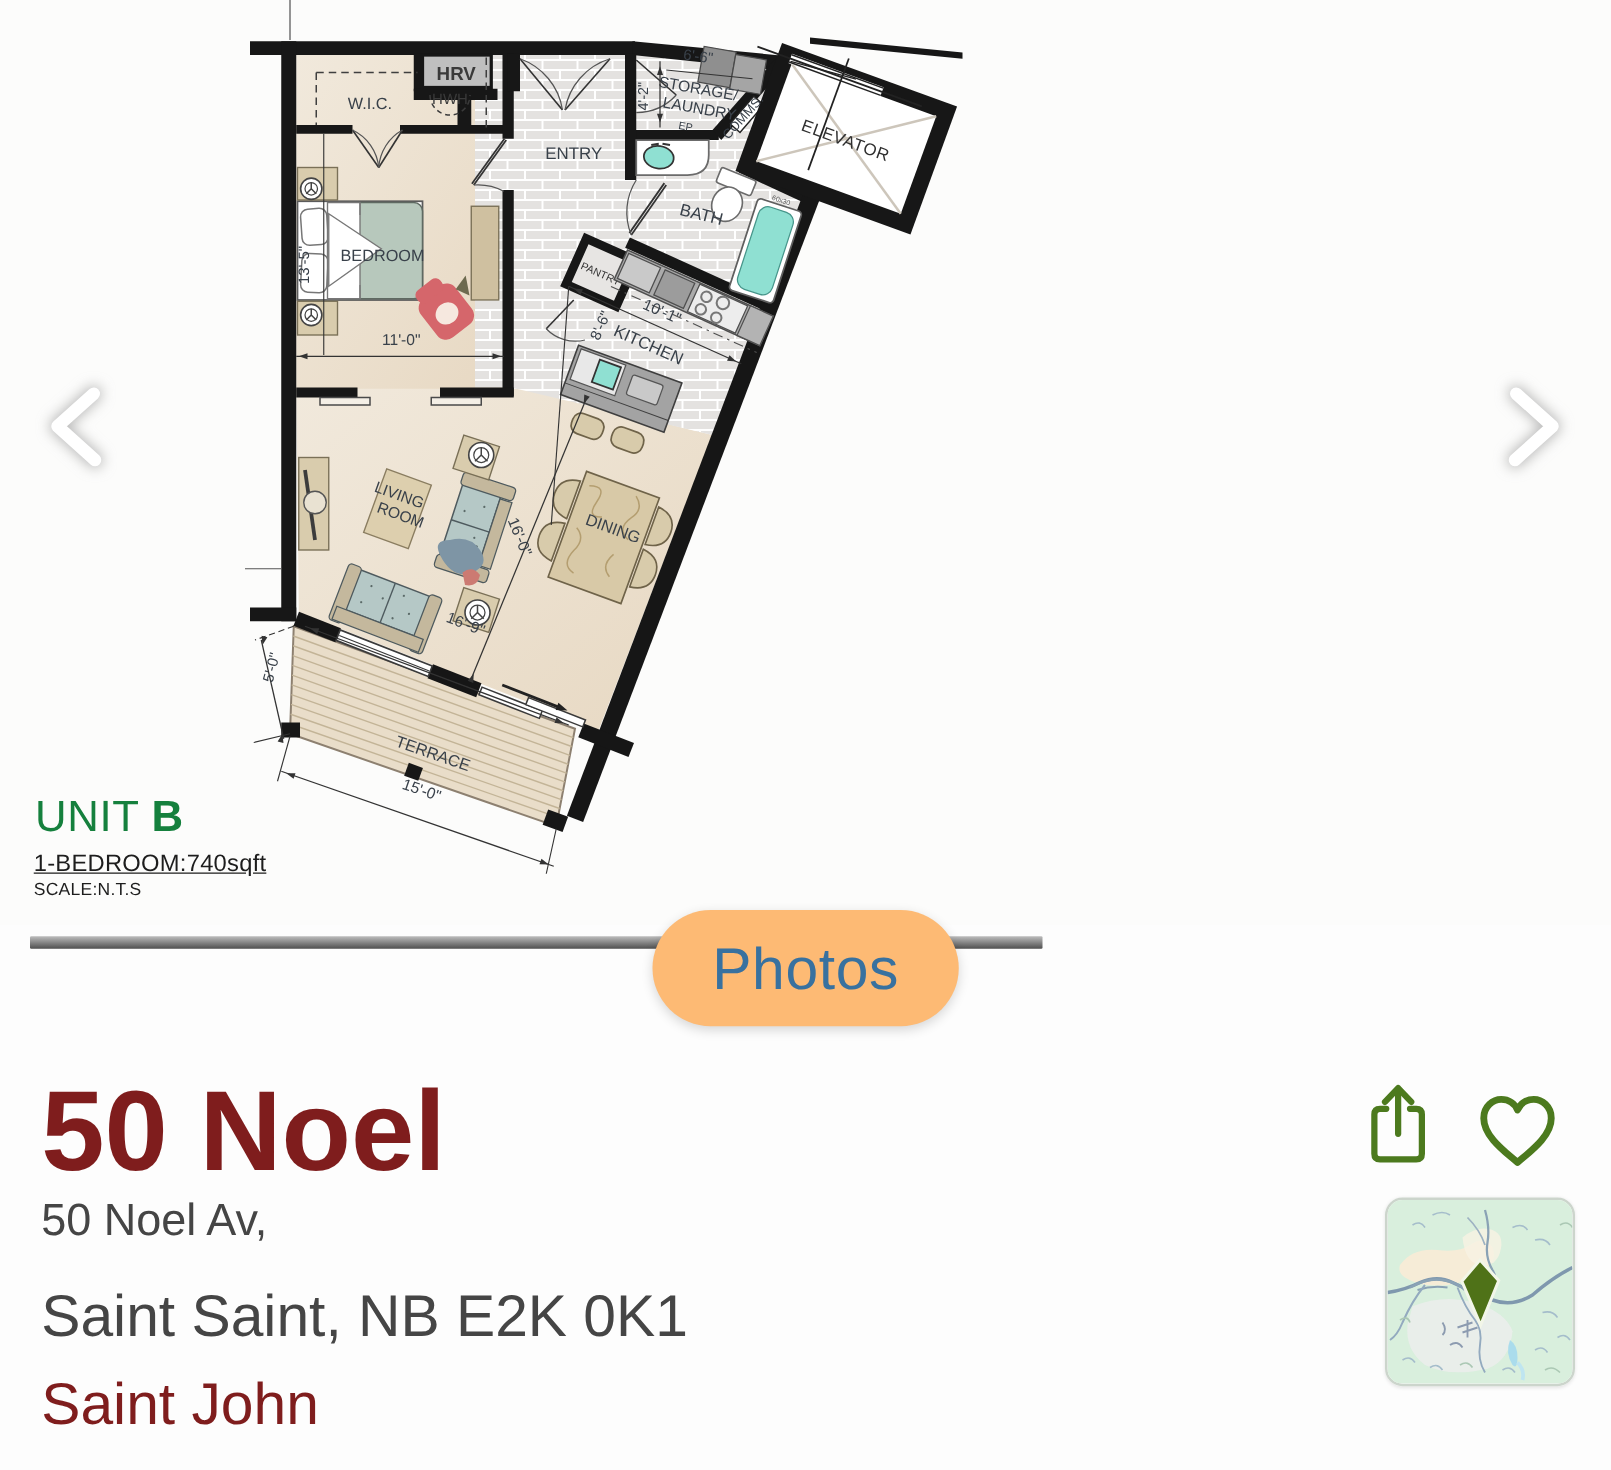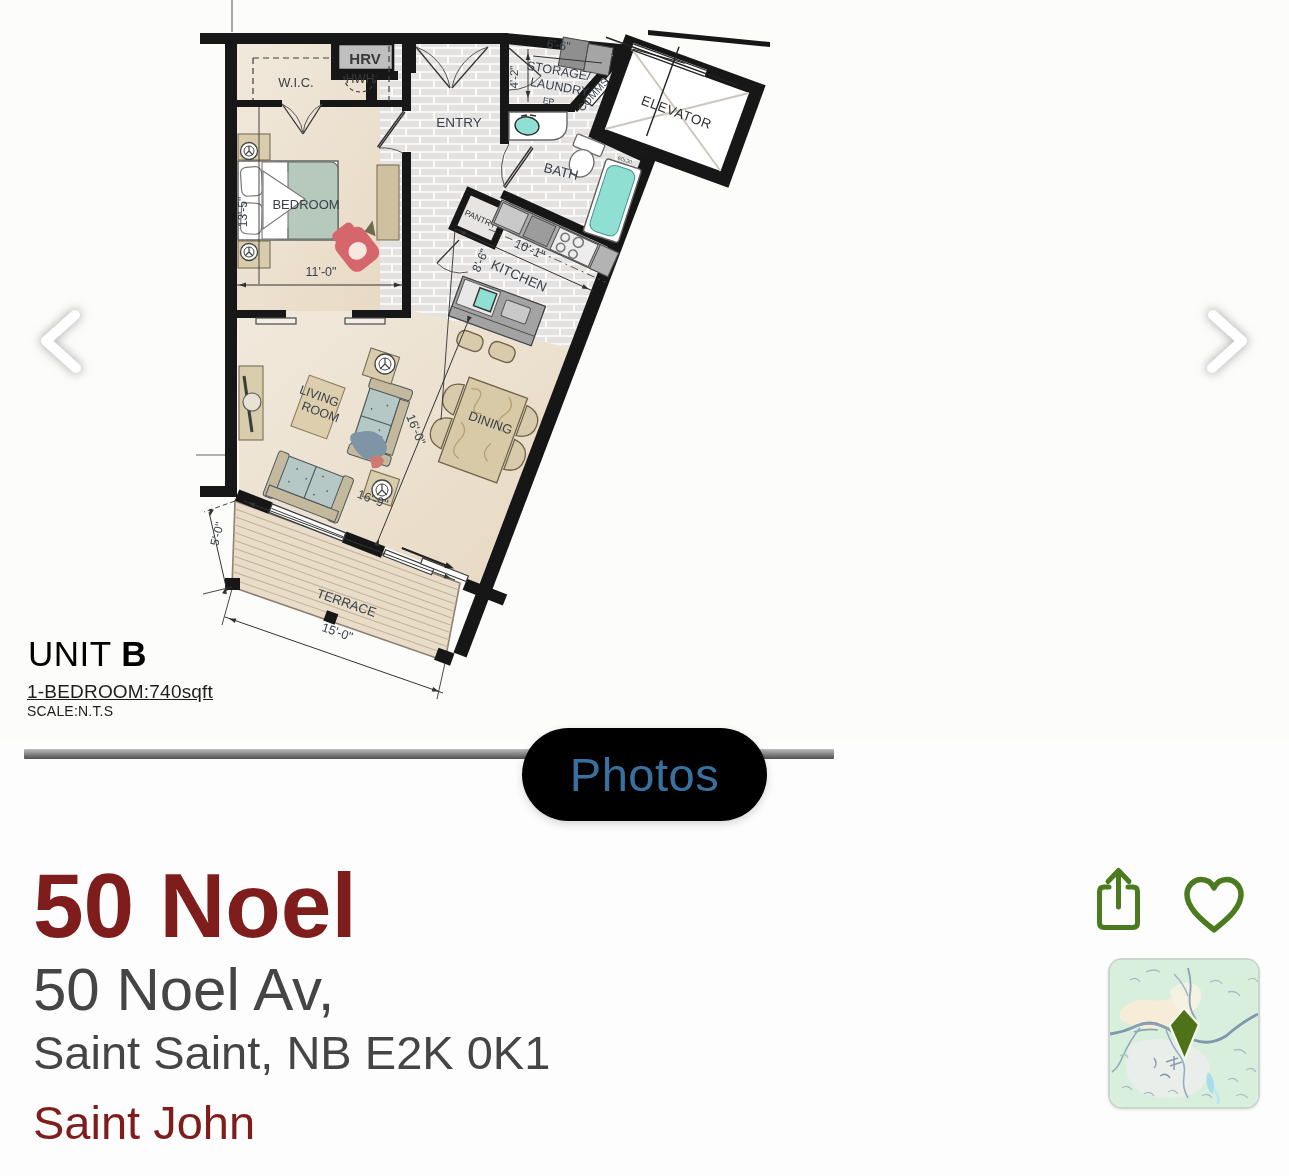--- a/index.html
+++ b/index.html
@@ -1,31 +1,31 @@
 <!DOCTYPE html>
 <html><head>
 <meta charset="utf-8">
 <style>
 html,body{margin:0;padding:0;background:#fdfdfd;width:1289px;height:1176px;overflow:hidden;
   font-family:"Liberation Sans",sans-serif;}
 #planwrap{position:absolute;left:0;top:0;width:1289px;height:740px;}
 #divider{position:absolute;left:24px;top:749px;width:810px;height:10px;
   background:linear-gradient(#bdbdbd,#4f4f4f);border-radius:1px;}
-#pill{position:absolute;left:522px;top:728px;width:245px;height:93px;background:#000000;
+#pill{position:absolute;left:522px;top:728px;width:245px;height:93px;background:#fdba74;
   border-radius:50px;box-shadow:0 3px 9px rgba(0,0,0,0.16);display:flex;align-items:center;justify-content:center;}
 #pill span{color:#38719f;font-size:47px;letter-spacing:0.5px;}
 #title{position:absolute;left:33px;top:842px;font-size:91px;font-weight:bold;color:#7f1d1d;letter-spacing:0px;margin-top:12px;}
-#addr1{position:absolute;left:33px;top:955px;font-size:60px;color:#454545;}
+#addr1{position:absolute;left:33px;top:955px;font-size:36px;color:#454545;}
 #addr2{position:absolute;left:33px;top:1025px;font-size:47px;color:#454545;}
 #city{position:absolute;left:33px;top:1095px;font-size:47px;color:#7f1d1d;}
 #shareicon{position:absolute;left:1096px;top:866px;}
 #hearticon{position:absolute;left:1183px;top:876px;}
 #mapthumb{position:absolute;left:1108px;top:958px;width:148px;height:147px;border-radius:14px;
   overflow:hidden;border:2px solid #ccd5cc;box-shadow:0 1px 3px rgba(0,0,0,0.10);}
-#unitb{position:absolute;left:28px;top:634px;font-size:35px;color:#000000;letter-spacing:0.5px;}
+#unitb{position:absolute;left:28px;top:634px;font-size:35px;color:#15803d;letter-spacing:0.5px;}
 #unitb b{font-weight:bold;}
 #bed740{position:absolute;left:27px;top:681px;font-size:19px;color:#1d1d1d;
   text-decoration:underline;letter-spacing:0.2px;}
 #scale{position:absolute;left:27px;top:703px;font-size:14px;color:#1d1d1d;letter-spacing:0.2px;}
 </style>
 </head>
 <body>
 
 <div id="planwrap">
 <svg width="1289" height="740" viewBox="0 0 1289 740">

